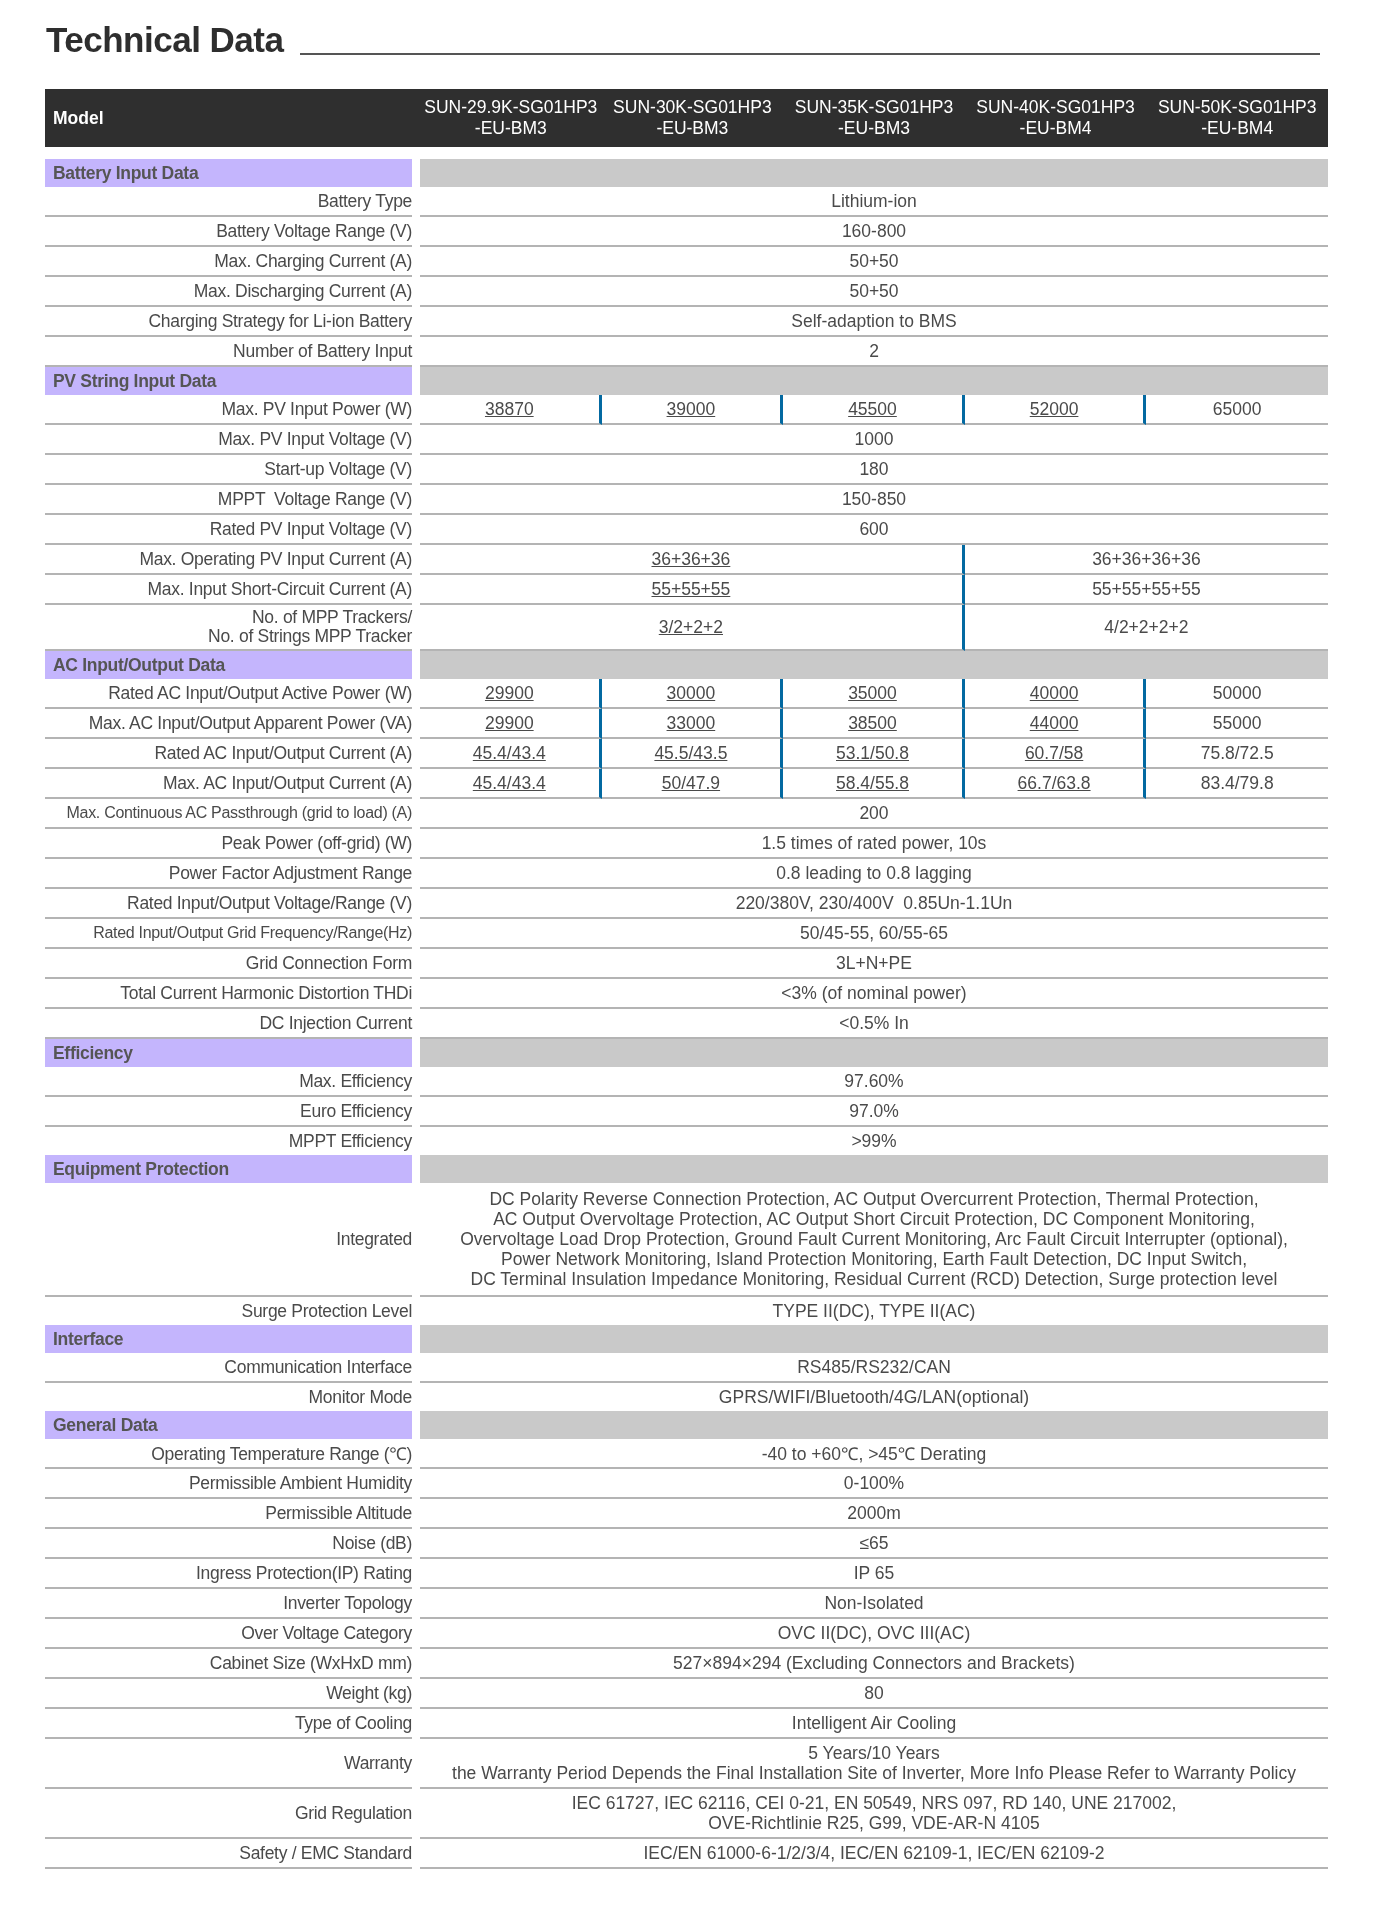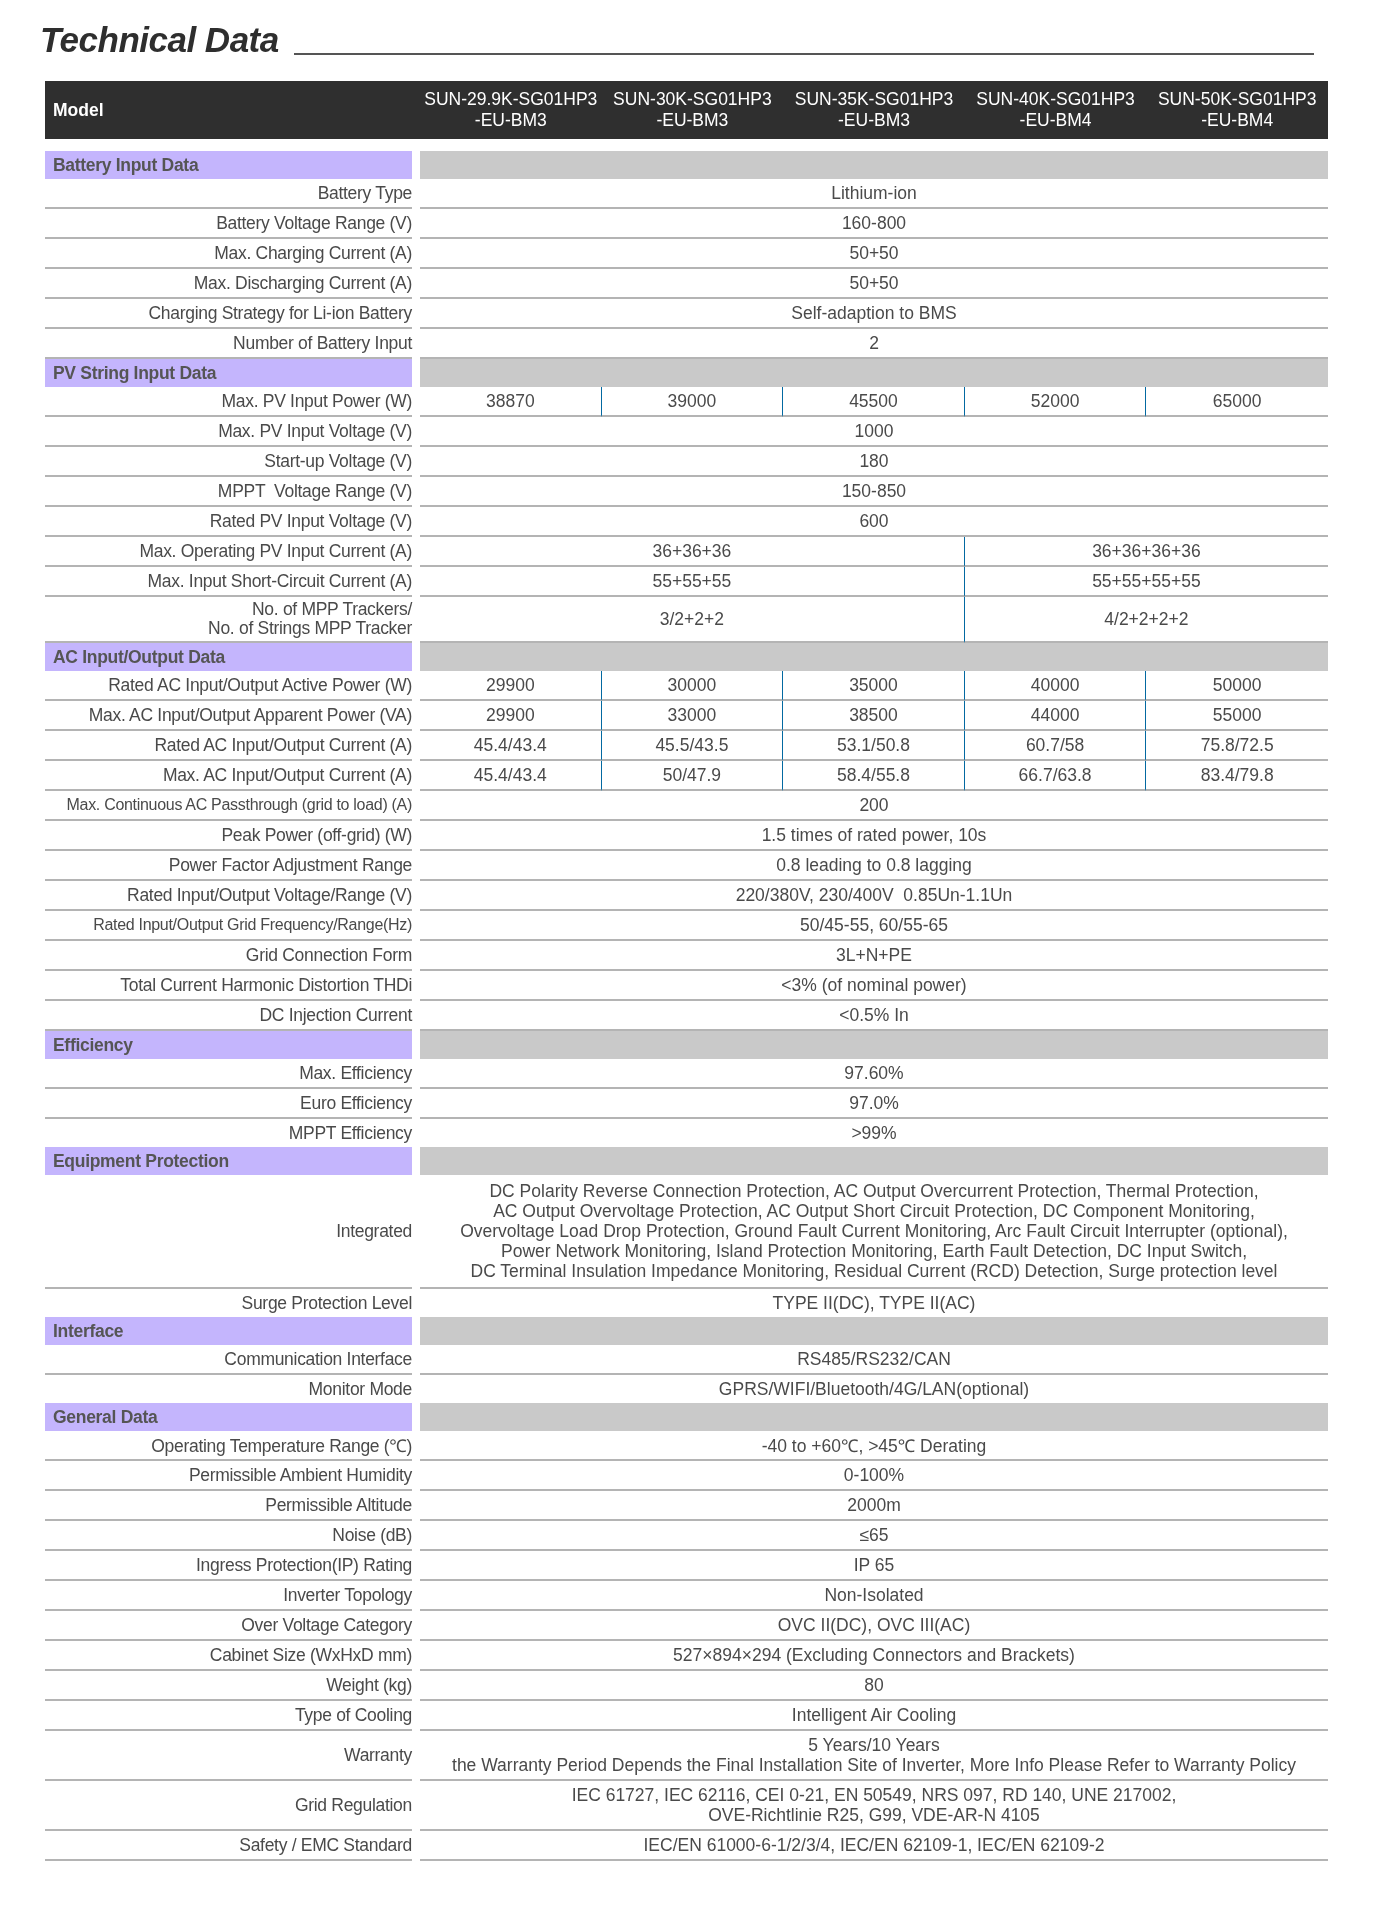--- a/index.html
+++ b/index.html
@@ -1,35 +1,35 @@
 <!DOCTYPE html>
 <html><head>
 <meta charset="utf-8">
 <style>
   html, body { margin:0; padding:0; background:#ffffff; }
   body { width:1398px; height:1920px; position:relative; font-family:"Liberation Sans", sans-serif; color:#4a4a4a; }
-  .title-wrap { position:absolute; left:40px; top:20px; width:1274px; height:40px;font-style:italic; }
+  .title-wrap { position:absolute; left:46px; top:20px; width:1274px; height:40px; }
   .title { position:absolute; left:0; top:0; font-size:35px; font-weight:bold; color:#2e2e2e; letter-spacing:-0.5px; }
   .title-rule { position:absolute; left:254px; right:0; top:33px; height:2px; background:#555; }
-  table.spec { position:absolute; left:45px; top:81px; width:1283px; border-collapse:separate; border-spacing:0; table-layout:fixed; font-size:17.5px; }
+  table.spec { position:absolute; left:45px; top:89px; width:1283px; border-collapse:separate; border-spacing:0; table-layout:fixed; font-size:17.5px; }
   table.spec col.c-label { width:367px; }
   table.spec col.c-gap { width:8px; }
   thead th { background:#2f2f2f; color:#ffffff; font-weight:normal; height:58px; padding:0; font-size:17.5px; line-height:21px; text-align:center; }
   thead th.model { text-align:left; padding-left:8px; font-weight:bold; }
   thead th.gap { background:#2f2f2f; }
   .spacer td { height:12px; padding:0; }
   tr.section td { height:28px; padding:0; }
   tr.section td.lbl { background:#c4b5fd; color:#555; font-weight:bold; padding-left:8px; letter-spacing:-0.3px; }
   tr.section td.val { background:#c9c9c9; }
   tr.section td.gap { background:#fff; }
   tr.row td { height:28px; padding:0; border-bottom:2px solid #b4b4b4; }
   tr.row td.gap { border-bottom:none; }
   tr.row td.lbl { padding-left:8px; letter-spacing:-0.3px; white-space:nowrap;text-align:right; }
   tr.row td.val { text-align:center; }
-  tr.row td.vsplit { border-right:1px solid #0369a1; }
+  tr.row td.vsplit { border-right:3px solid #0369a1;text-decoration:underline; }
   tr.row.tall td { height:44px; }
   tr.row.xtall td { height:112px; line-height:20px; }
   tr.row.warranty td { height:48px; line-height:20px; }
   tr.row.grid td { height:48px; line-height:20px; }
   .lbl.small { font-size:16px; letter-spacing:-0.6px;margin-left:12px; }
   .ml { display:block; }
 </style>
 </head>
 <body>
 

